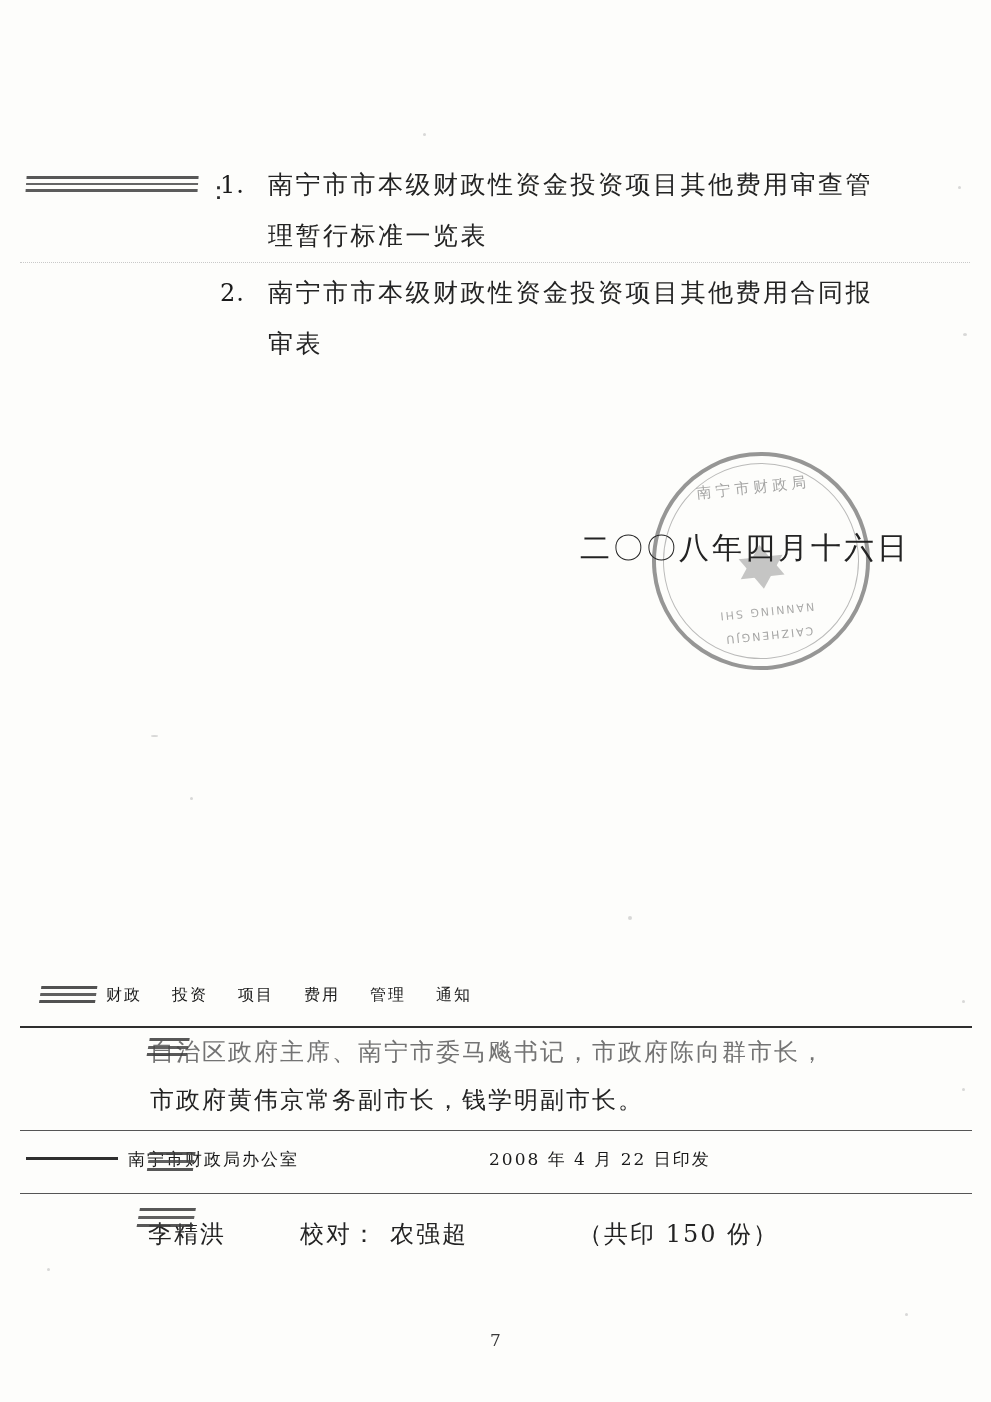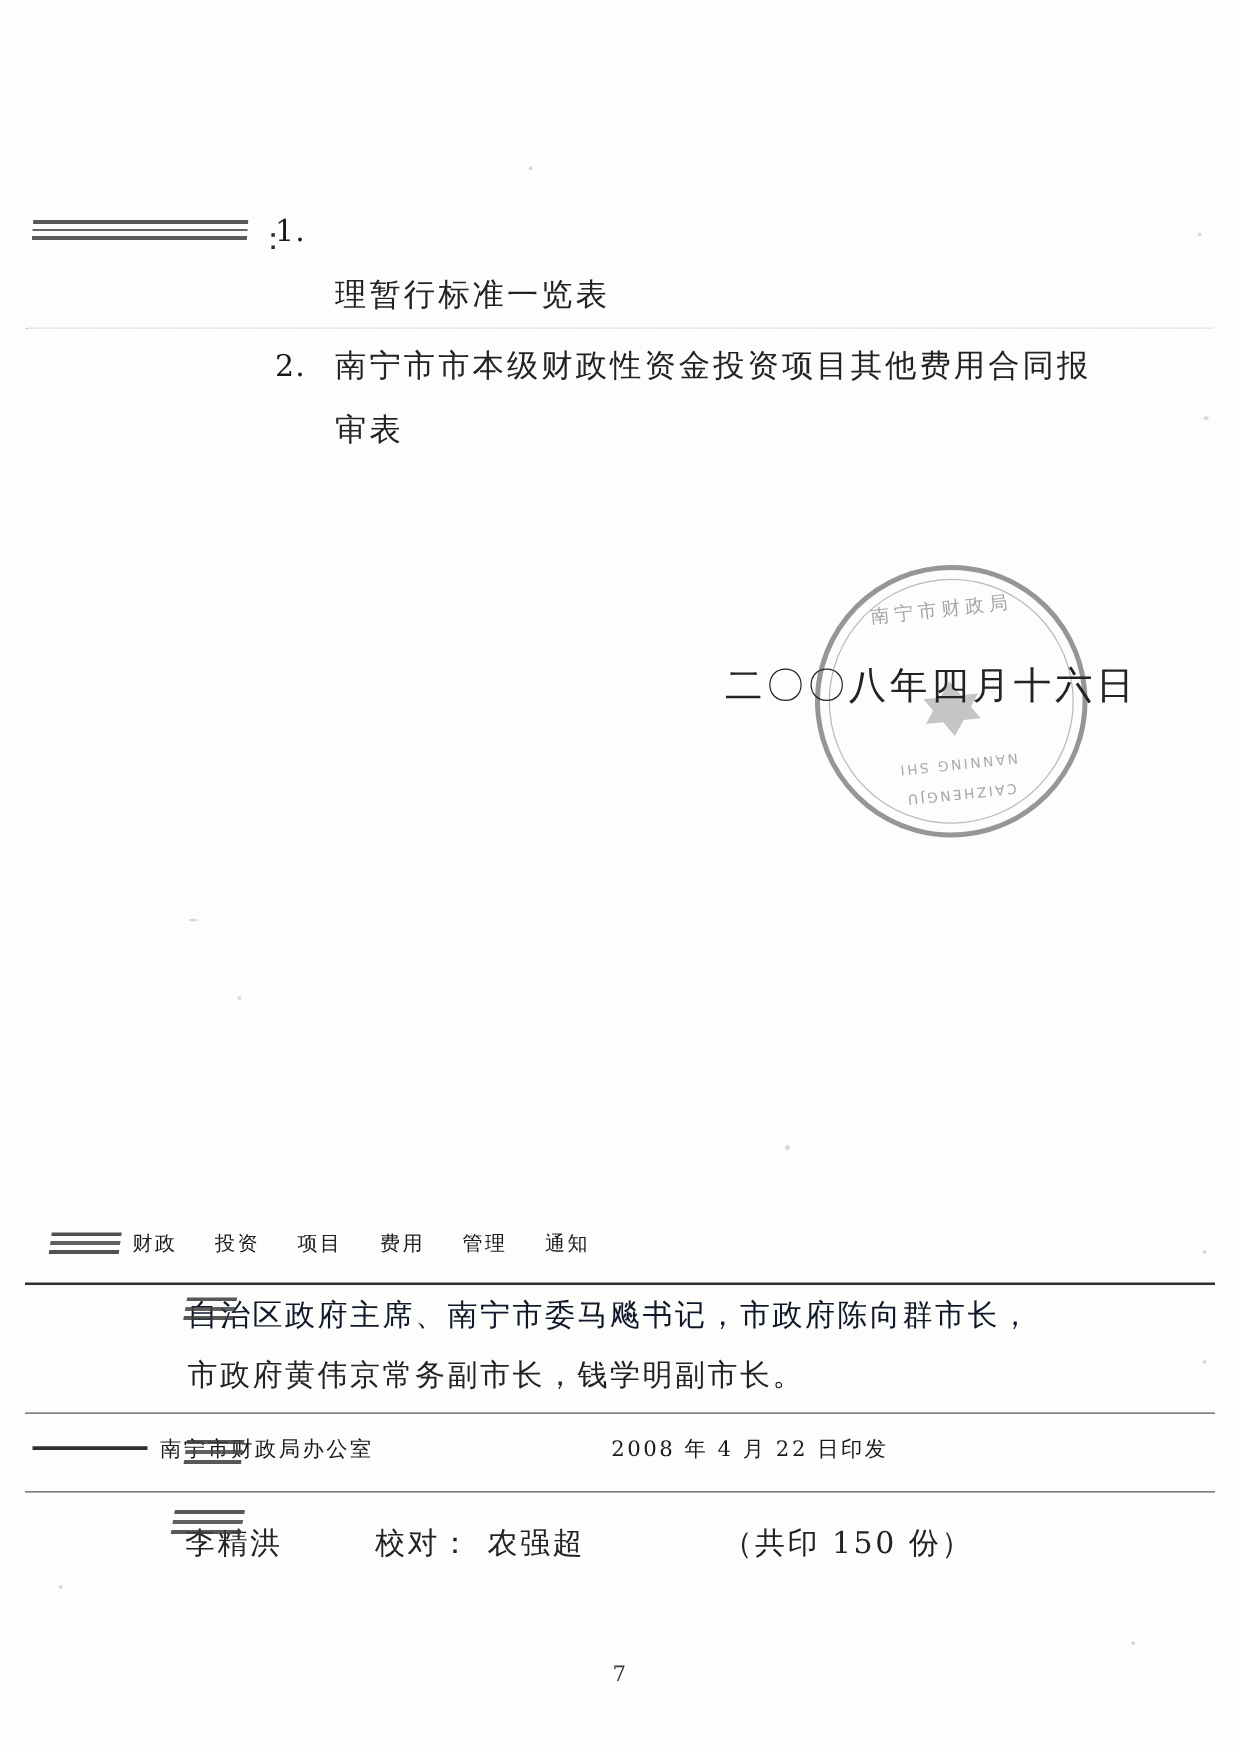--- a/index.html
+++ b/index.html
@@ -227,21 +227,21 @@
   }
   .rule.thin {
     border-top: 1px solid #555;
   }
   .dist-row {
     font-size: 24px;
     letter-spacing: 2px;
     line-height: 48px;
     padding-left: 130px;
     position: relative;
-    color: #0f172a;
+    color: #737373;
   }
   .dist-row .lead-smudge {
     position: absolute;
     left: 128px;
     top: 10px;
     width: 40px;
     height: 20px;
     background:
       linear-gradient(to bottom,
         #3a3a3a 0px, #3a3a3a 3px,
@@ -366,20 +366,21 @@
   <div class="dotted-sep"></div>
 
   <div class="attach-block">
 
     <div class="attach-row">
       <div class="attach-label">
         <span class="smudge"></span>
         <span class="colon">：</span>
       </div>
       <div class="attach-num">1.</div>
+      <div class="attach-text">南宁市市本级财政性资金投资项目其他费用审查管</div>
     </div>
     <div class="attach-cont">理暂行标准一览表</div>
 
     <div class="attach-row" style="margin-top:6px;">
       <div class="attach-label"></div>
       <div class="attach-num">2.</div>
       <div class="attach-text">南宁市市本级财政性资金投资项目其他费用合同报</div>
     </div>
     <div class="attach-cont deep">审表</div>
   </div>

